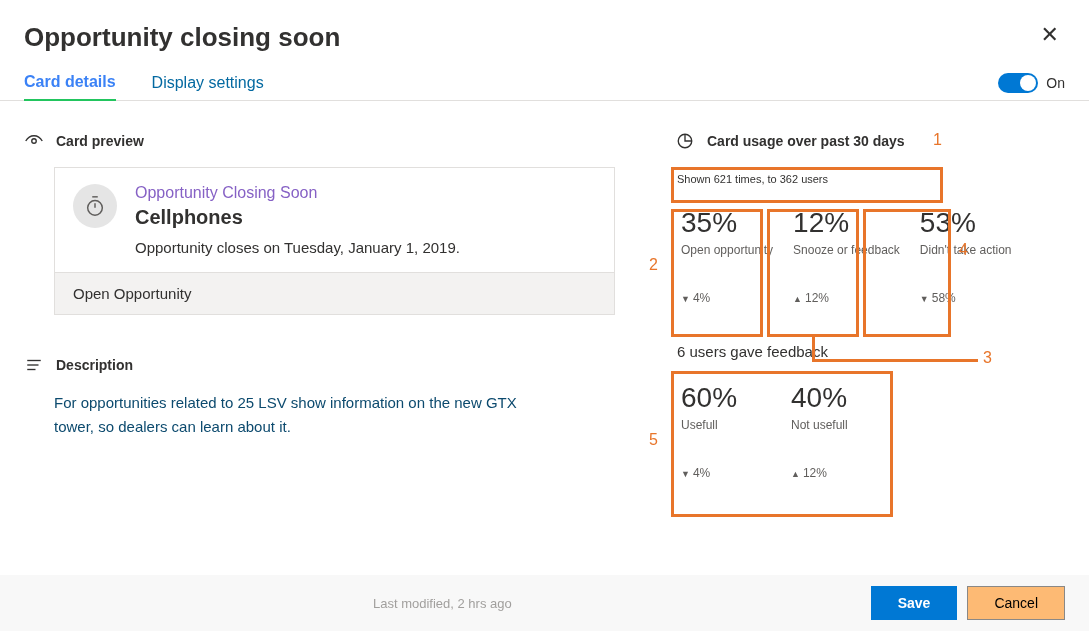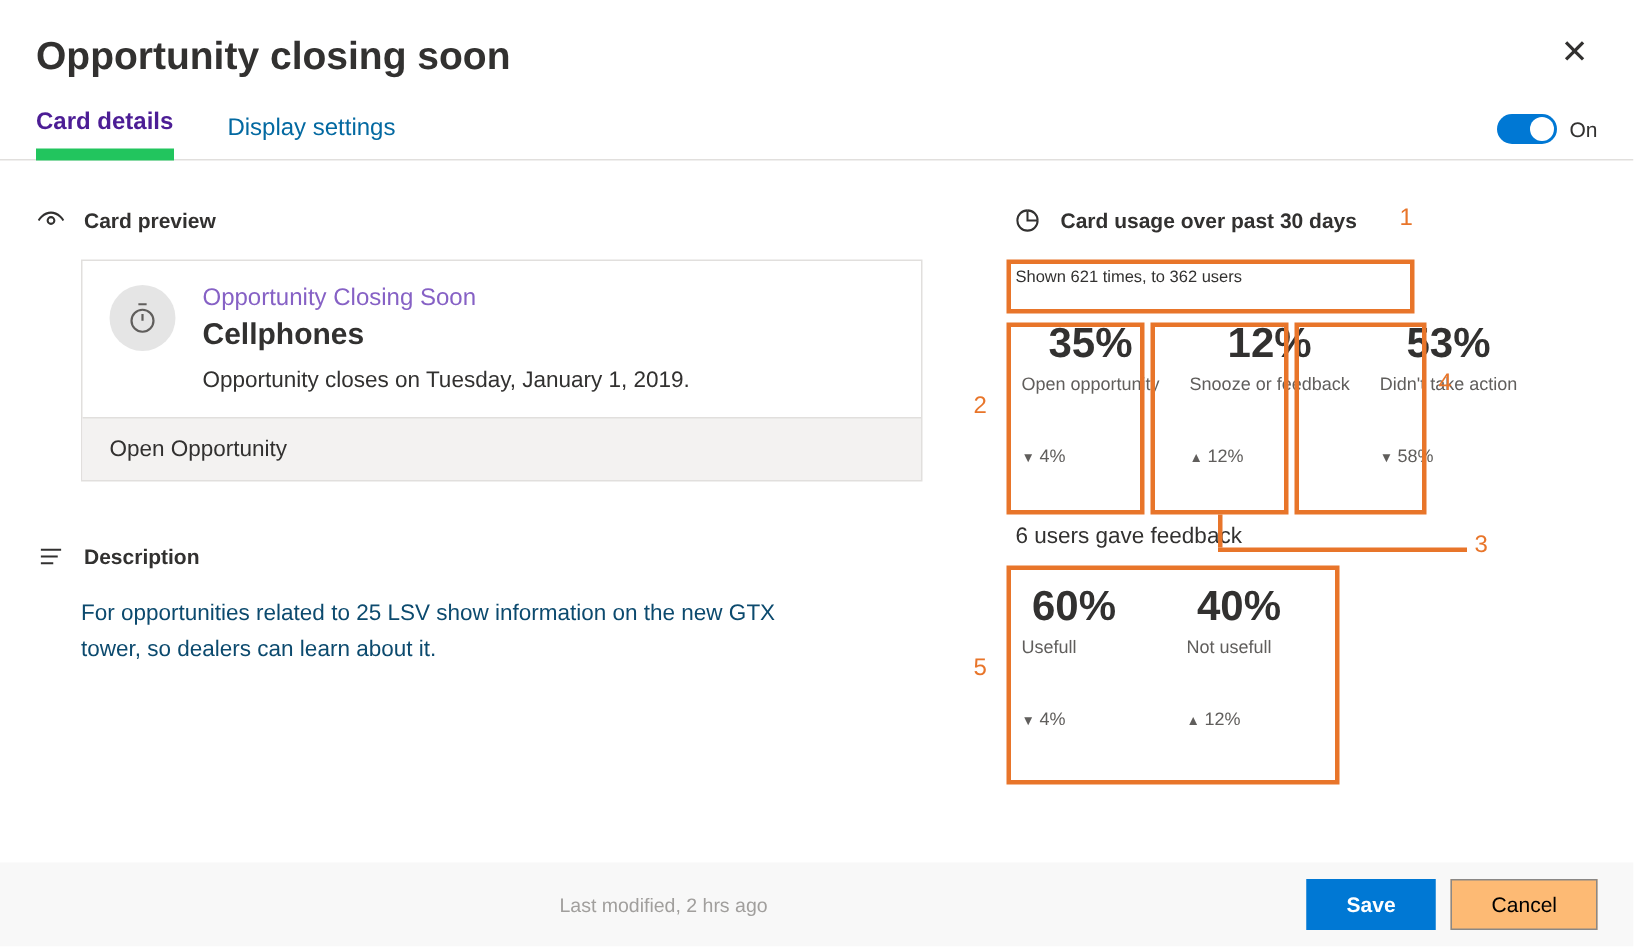--- a/index.html
+++ b/index.html
@@ -2,21 +2,21 @@
 <html><head>
   <meta charset="utf-8">
   <style>
     * { box-sizing: border-box; margin: 0; padding: 0; font-family: "Segoe UI", -apple-system, sans-serif; }
     body { width: 1089px; height: 631px; background: #fff; color: #323130; position: relative; }
     .header { padding: 22px 24px 12px 24px; display: flex; justify-content: space-between; align-items: flex-start; }
     .title { font-size: 26px; font-weight: 600; }
     .close-x { font-size: 22px; font-weight: 300; cursor: pointer; line-height: 1; padding: 2px 6px; }
     .tabbar { display: flex; align-items: center; padding: 0 24px; border-bottom: 1px solid #e1dfdd; position: relative; }
     .tab { padding: 8px 0; margin-right: 36px; font-size: 16px; color: #0369a1; cursor: pointer; }
-    .tab.active { color: #4c1d95; font-weight: 600; border-bottom: 8px solid #22c55e; margin-bottom: -1px; }
+    .tab.active { color: #3b82f6; font-weight: 600; border-bottom: 2px solid #22c55e; margin-bottom: -1px; }
     .toggle-wrap { margin-left: auto; display: flex; align-items: center; gap: 8px; }
     .toggle { width: 40px; height: 20px; background: #0078d4; border-radius: 10px; position: relative; cursor: pointer; }
     .toggle-knob { position: absolute; right: 2px; top: 2px; width: 16px; height: 16px; background: #fff; border-radius: 50%; }
     .toggle-label { font-size: 14px; }
     .content { display: flex; padding: 30px 24px 0 24px; gap: 60px; }
     .col-left { flex: 1; }
     .col-right { flex: 0 0 390px; position: relative; }
     .section-header { display: flex; align-items: center; gap: 12px; font-size: 14px; font-weight: 600; margin-bottom: 16px; }
     .icon-wrap { width: 20px; height: 20px; display: flex; align-items: center; justify-content: center; }
     .preview-card { border: 1px solid #e1dfdd; margin-left: 30px; }
@@ -24,21 +24,21 @@
     .preview-iconcircle { width: 44px; height: 44px; border-radius: 50%; background: #e5e5e5; display: flex; align-items: center; justify-content: center; flex-shrink: 0; }
     .preview-title { color: #8661c5; font-size: 16px; margin-bottom: 4px; }
     .preview-sub { font-weight: 600; font-size: 20px; margin-bottom: 10px; }
     .preview-desc { font-size: 15px; color: #323130; }
     .preview-footer { background: #f3f2f1; border-top: 1px solid #e1dfdd; padding: 12px 18px; font-size: 15px; cursor: pointer; }
     .description-sec { margin-top: 40px; }
     .description-text { margin-left: 30px; font-size: 15px; color: #0c4a6e; line-height: 1.6; max-width: 480px; }
     .usage-summary { font-size: 11px; padding: 6px 2px; margin-bottom: 12px; margin-top: 16px; }
     .stats-row { display: flex; gap: 8px; margin-bottom: 18px; }
     .stat { padding: 4px 6px 10px 6px; min-width: 82px; }
-    .stat-pct { font-size: 28px; font-weight: 700; text-align: center; }
+    .stat-pct { font-size: 28px; font-weight: 400; }
     .stat-label { font-size: 12px; color: #605e5c; margin: 4px 0 18px 0; line-height: 1.3; min-height: 30px; }
     .stat-delta { font-size: 12px; color: #605e5c; }
     .stat-delta.up::before { content: "▲"; font-size: 9px; margin-right: 3px; }
     .stat-delta.down::before { content: "▼"; font-size: 9px; margin-right: 3px; }
     .feedback-summary { font-size: 15px; padding: 6px 2px; margin-bottom: 12px; }
     
     .ann-box { position: absolute; border: 3px solid #e8752a; pointer-events: none; }
     .ann-num { position: absolute; color: #e8752a; font-size: 16px; font-weight: 400; }
     .ann-line { position: absolute; background: #e8752a; height: 3px; pointer-events: none; }
     .footer { position: absolute; bottom: 0; left: 0; right: 0; background: #f8f8f8; height: 56px; display: flex; align-items: center; padding: 0 24px; }

